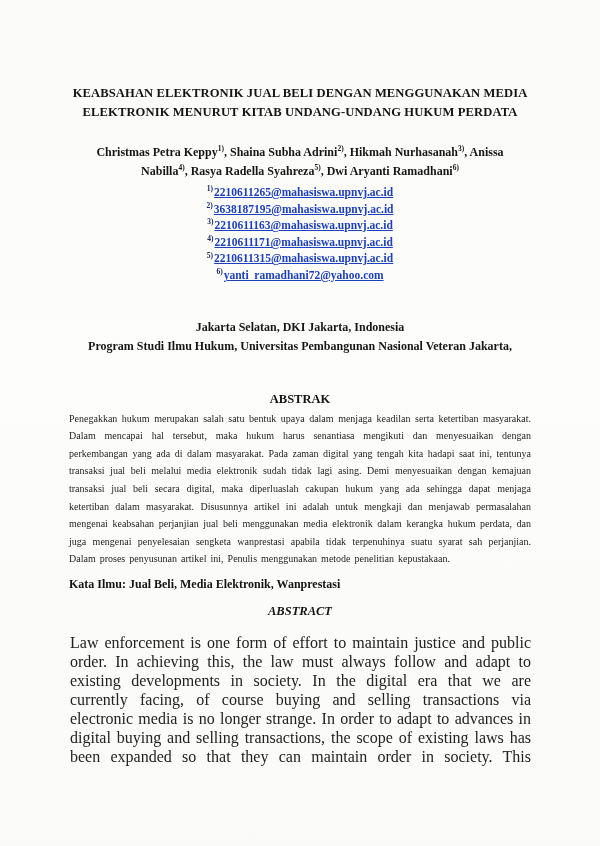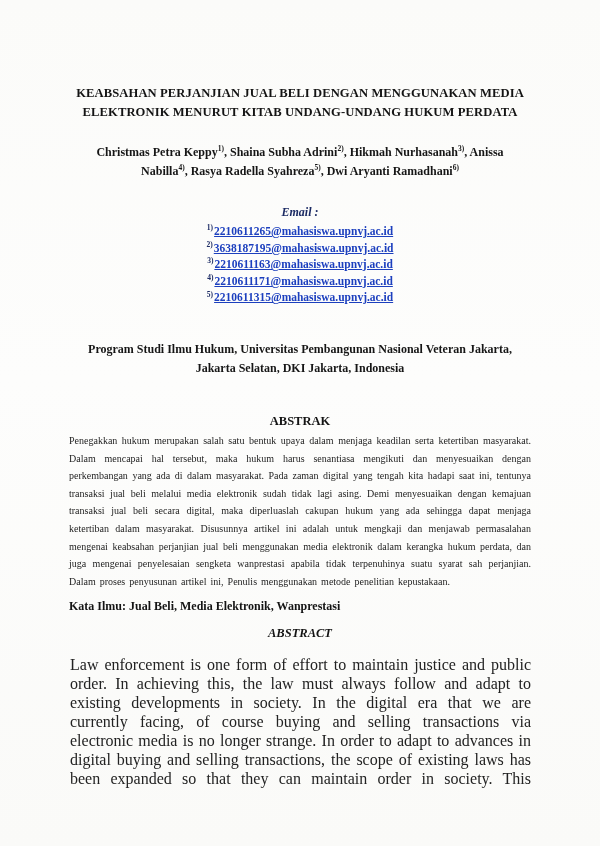--- a/index.html
+++ b/index.html
@@ -119,39 +119,39 @@
     word-spacing: 0.5px;
     color: #222;
   }
 </style>
 </head>
 <body>
 
 <div class="page">
 
   <h1 class="title center">
-    <span class="tline">KEABSAHAN PERJANJIAN JUAL BELI DENGAN MENGGUNAKAN MEDIA</span>
+    <span class="tline">KEABSAHAN ELEKTRONIK JUAL BELI DENGAN MENGGUNAKAN MEDIA</span>
     <span class="tline">ELEKTRONIK MENURUT KITAB UNDANG-UNDANG HUKUM PERDATA</span>
   </h1>
 
   <p class="authors center"><span><span>Christmas Petra Keppy</span><sup class="auth-sup">1)</sup><span>, </span></span><span><span>Shaina Subha Adrini</span><sup class="auth-sup">2)</sup><span>, </span></span><span><span>Hikmah Nurhasanah</span><sup class="auth-sup">3)</sup><span>, </span></span><span><span>Anissa Nabilla</span><sup class="auth-sup">4)</sup><span>, </span></span><span><span>Rasya Radella Syahreza</span><sup class="auth-sup">5)</sup><span>, </span></span><span><span>Dwi Aryanti Ramadhani</span><sup class="auth-sup">6)</sup></span></p>
 
-  <p class="email-heading center">Email :</p>
 
   <div class="email-list center">
     <div class="email-row"><sup class="email-sup">1)</sup><a class="email-link">2210611265@mahasiswa.upnvj.ac.id</a></div>
     <div class="email-row"><sup class="email-sup">2)</sup><a class="email-link">3638187195@mahasiswa.upnvj.ac.id</a></div>
     <div class="email-row"><sup class="email-sup">3)</sup><a class="email-link">2210611163@mahasiswa.upnvj.ac.id</a></div>
     <div class="email-row"><sup class="email-sup">4)</sup><a class="email-link">2210611171@mahasiswa.upnvj.ac.id</a></div>
     <div class="email-row"><sup class="email-sup">5)</sup><a class="email-link">2210611315@mahasiswa.upnvj.ac.id</a></div>
+    <div class="email-row"><sup class="email-sup">6)</sup><a class="email-link">yanti_ramadhani72@yahoo.com</a></div>
   </div>
 
   <p class="affiliation center">
+    <span class="aline">Jakarta Selatan, DKI Jakarta, Indonesia</span>
     <span class="aline">Program Studi Ilmu Hukum, Universitas Pembangunan Nasional Veteran Jakarta,</span>
-    <span class="aline">Jakarta Selatan, DKI Jakarta, Indonesia</span>
   </p>
 
   <p class="h-abstrak center">ABSTRAK</p>
 
   <p class="abstract-id">Penegakkan hukum merupakan salah satu bentuk upaya dalam menjaga keadilan serta ketertiban masyarakat. Dalam mencapai hal tersebut, maka hukum harus senantiasa mengikuti dan menyesuaikan dengan perkembangan yang ada di dalam masyarakat. Pada zaman digital yang tengah kita hadapi saat ini, tentunya transaksi jual beli melalui media elektronik sudah tidak lagi asing. Demi menyesuaikan dengan kemajuan transaksi jual beli secara digital, maka diperluaslah cakupan hukum yang ada sehingga dapat menjaga ketertiban dalam masyarakat. Disusunnya artikel ini adalah untuk mengkaji dan menjawab permasalahan mengenai keabsahan perjanjian jual beli menggunakan media elektronik dalam kerangka hukum perdata, dan juga mengenai penyelesaian sengketa wanprestasi apabila tidak terpenuhinya suatu syarat sah perjanjian. Dalam proses penyusunan artikel ini, Penulis menggunakan metode penelitian kepustakaan.</p>
 
   <p class="keywords">Kata Ilmu: Jual Beli, Media Elektronik, Wanprestasi</p>
 
   <p class="h-abstract-en center">ABSTRACT</p>
 

